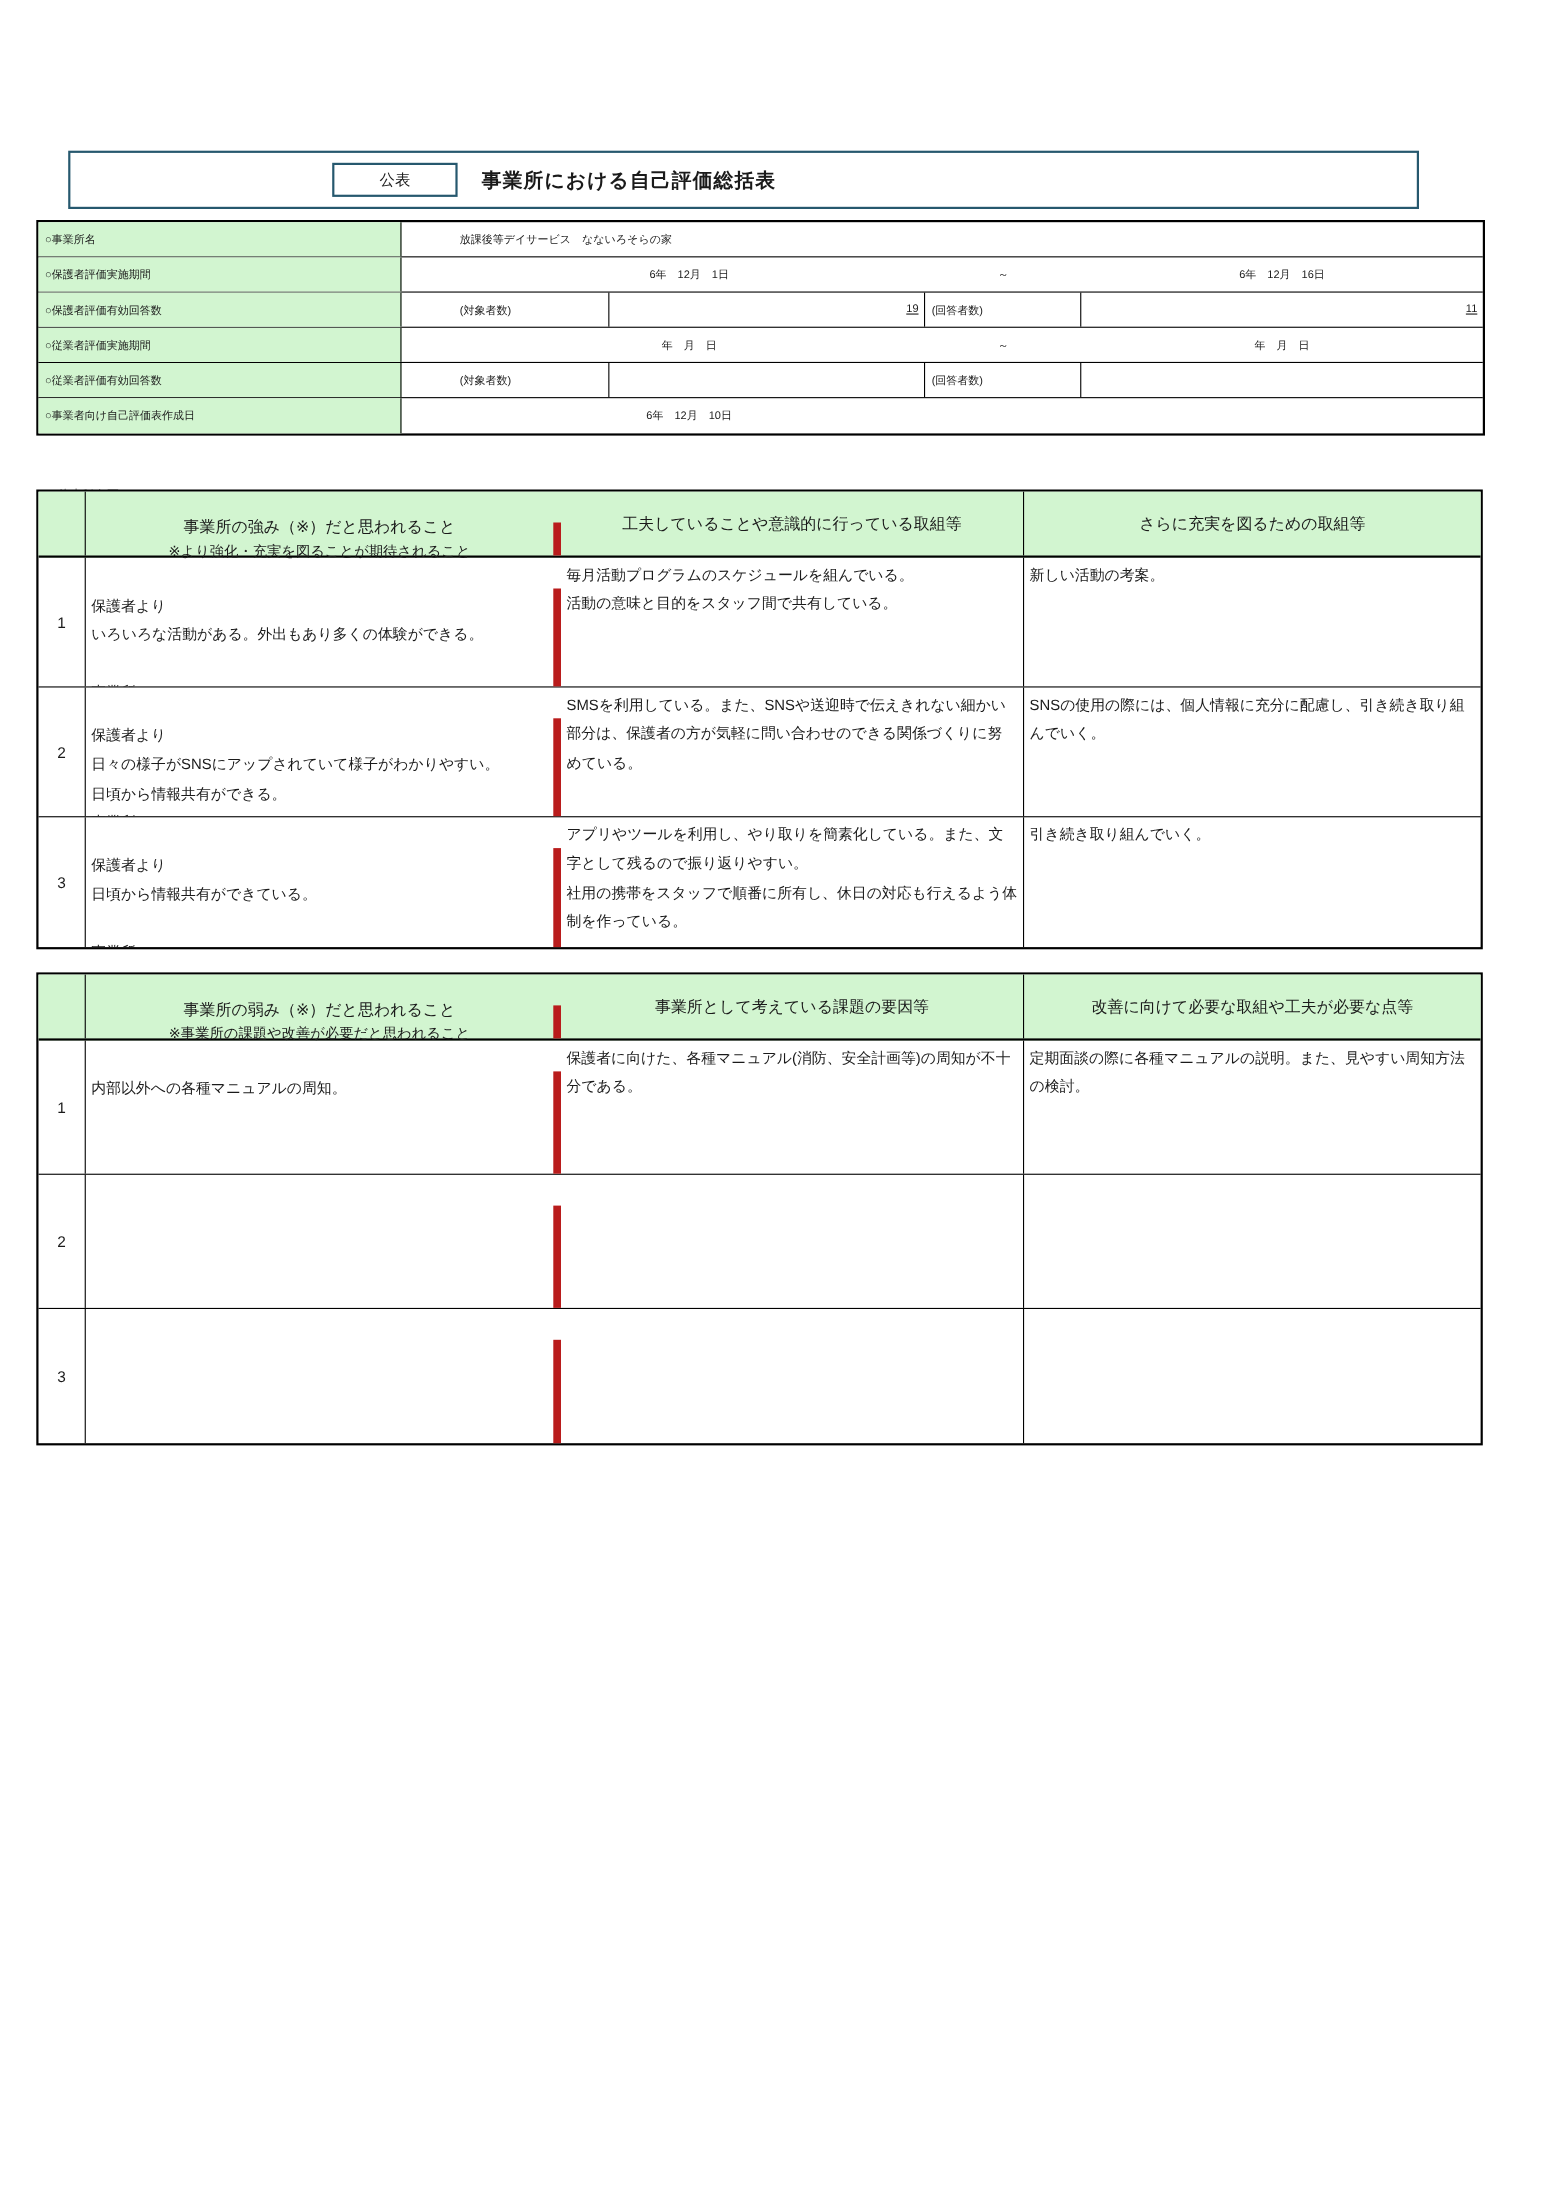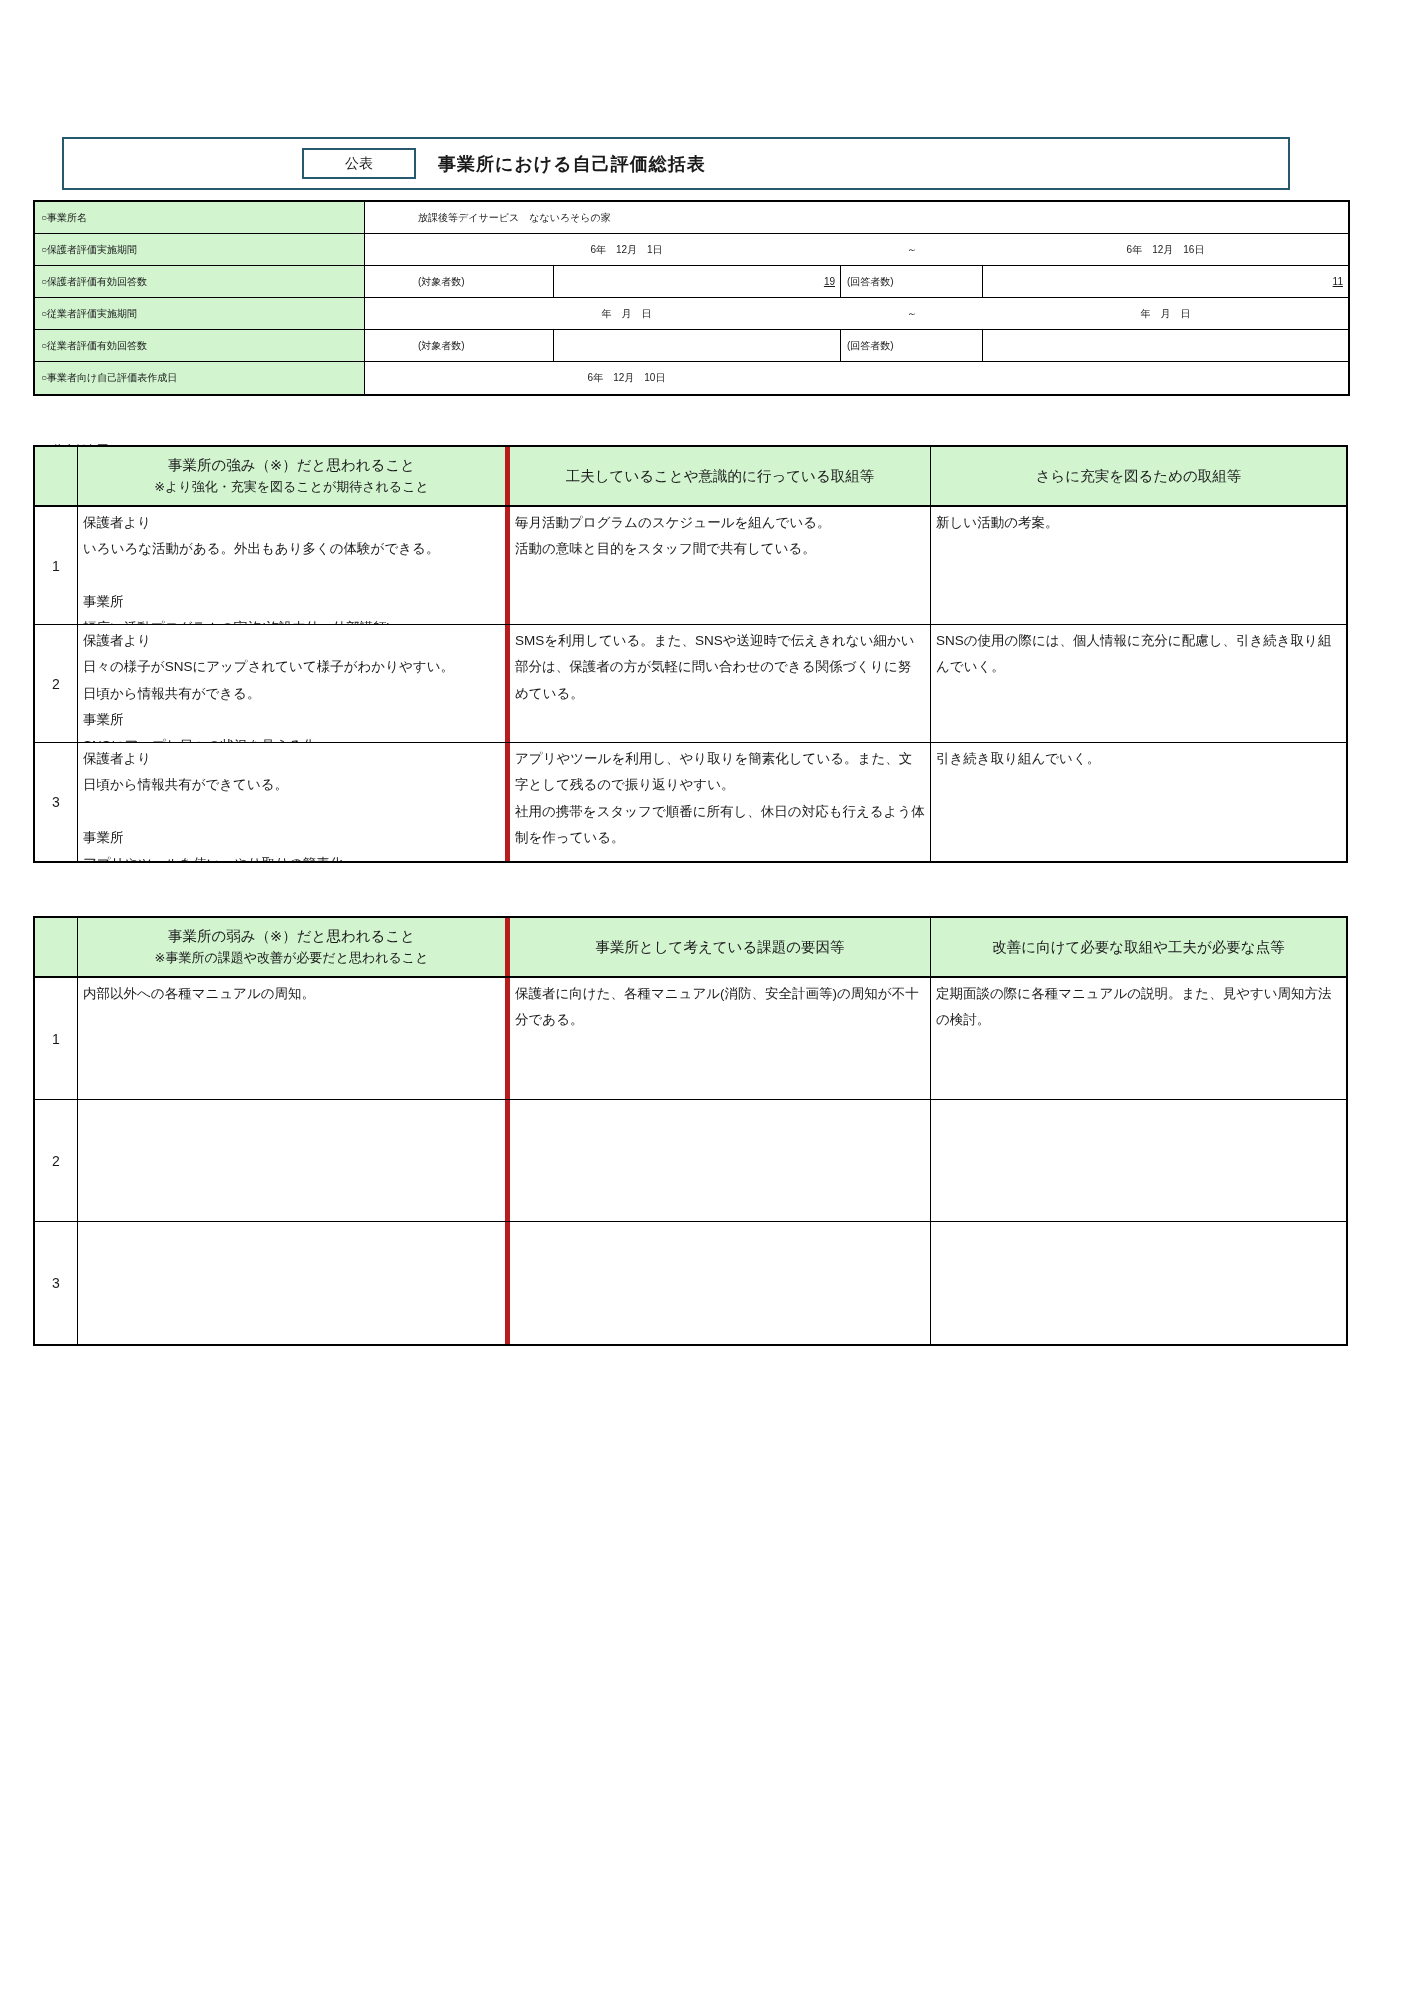--- a/index.html
+++ b/index.html
@@ -41,28 +41,28 @@
   .w-val { width: 287px; flex: none; }     
   .w-date1 { width: 429px; flex: none; }   
   .w-tilde { width: 142px; flex: none; }
   .grow { flex: 1; min-width: 0; }
 
   
   .section-label { position: absolute; left: 37px; top: 442px; font-size: 15px; }
 
   .a-table { position: absolute; left: 33px; width: 1315px; border: 2px solid #000; background:#fff; }
   .t-strength { top: 445px; }
-  .t-weakness { top: 916px; }
+  .t-weakness { top: 884px; }
   .a-header { display: flex; height: 60px; background: #d2f5d0; border-bottom: 2px solid #000; }
   .a-row { display: flex; border-bottom: 1px solid #000; }
   .a-row:last-child { border-bottom: none; }
   .t-strength .a-row { height: 118px; }
   .t-weakness .a-row { height: 122px; }
   .col-num { width: 43px; flex: none; border-right: 1px solid #000; display:flex; align-items:center; justify-content:center; font-size:14px; }
-  .col-1 { width: 432px; flex: none; border-right: 5px solid #b91c1c; }
+  .col-1 { width: 432px; flex: none; border-right: 7px solid #b91c1c; margin-top: 28px; }
   .col-2 { width: 421px; flex: none; border-right: 1px solid #000; }
   .col-3 { flex: 1; min-width: 0; }
   .h-cell { display: flex; flex-direction: column; align-items: center; justify-content: center; text-align: center; font-size: 14.5px; font-weight: 500; }
   .h-sub { font-size: 13px; margin-top: 3px; font-weight: 500; text-align: right; }
   .body-cell {
     padding: 3px 5px; font-size: 13.5px; line-height: 1.95;
     white-space: pre-wrap; word-break: break-all; overflow: hidden;
   }
 </style>
 </head>

